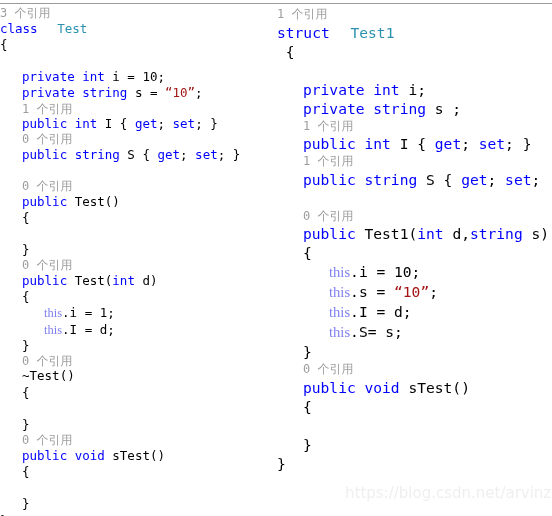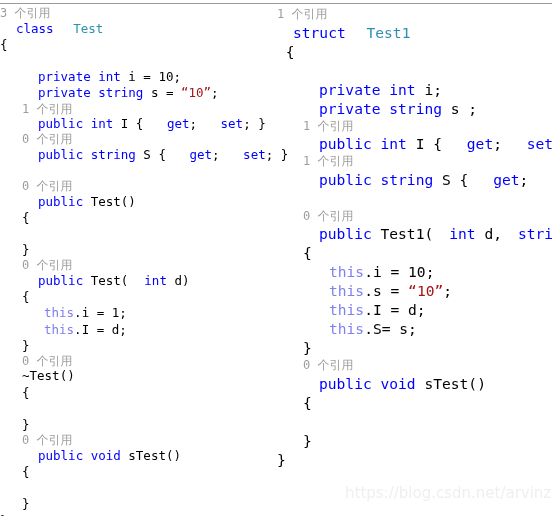--- a/index.html
+++ b/index.html
@@ -51,24 +51,24 @@
   }
   
   .lens {
     color: #9d9d9d;
     white-space: pre;
   }
   #pane-left .lens { font-size: 12px; line-height: 14.5px; }
   #pane-right .lens { font-size: 12.0px; line-height: 16.5px; }
 
   
-  .kw   { color: #0000ff; margin-left: 16px; }             
+  .kw   { color: #0000ff; }             
   .type { color: #2b91af; margin-left: 12px; }             
   .str  { color: #a31515; }             
-  .this { color: #8080f0; }             
+  .this { color: #8080f0; font-family: Liberation Serif, serif; }             
   .pl   { color: #000000; }             
 
   
   #watermark {
     position: absolute;
     left: 345px;
     top: 484px;
     font-family: "DejaVu Sans", sans-serif;
     font-size: 15px;
     color: #efefef;

